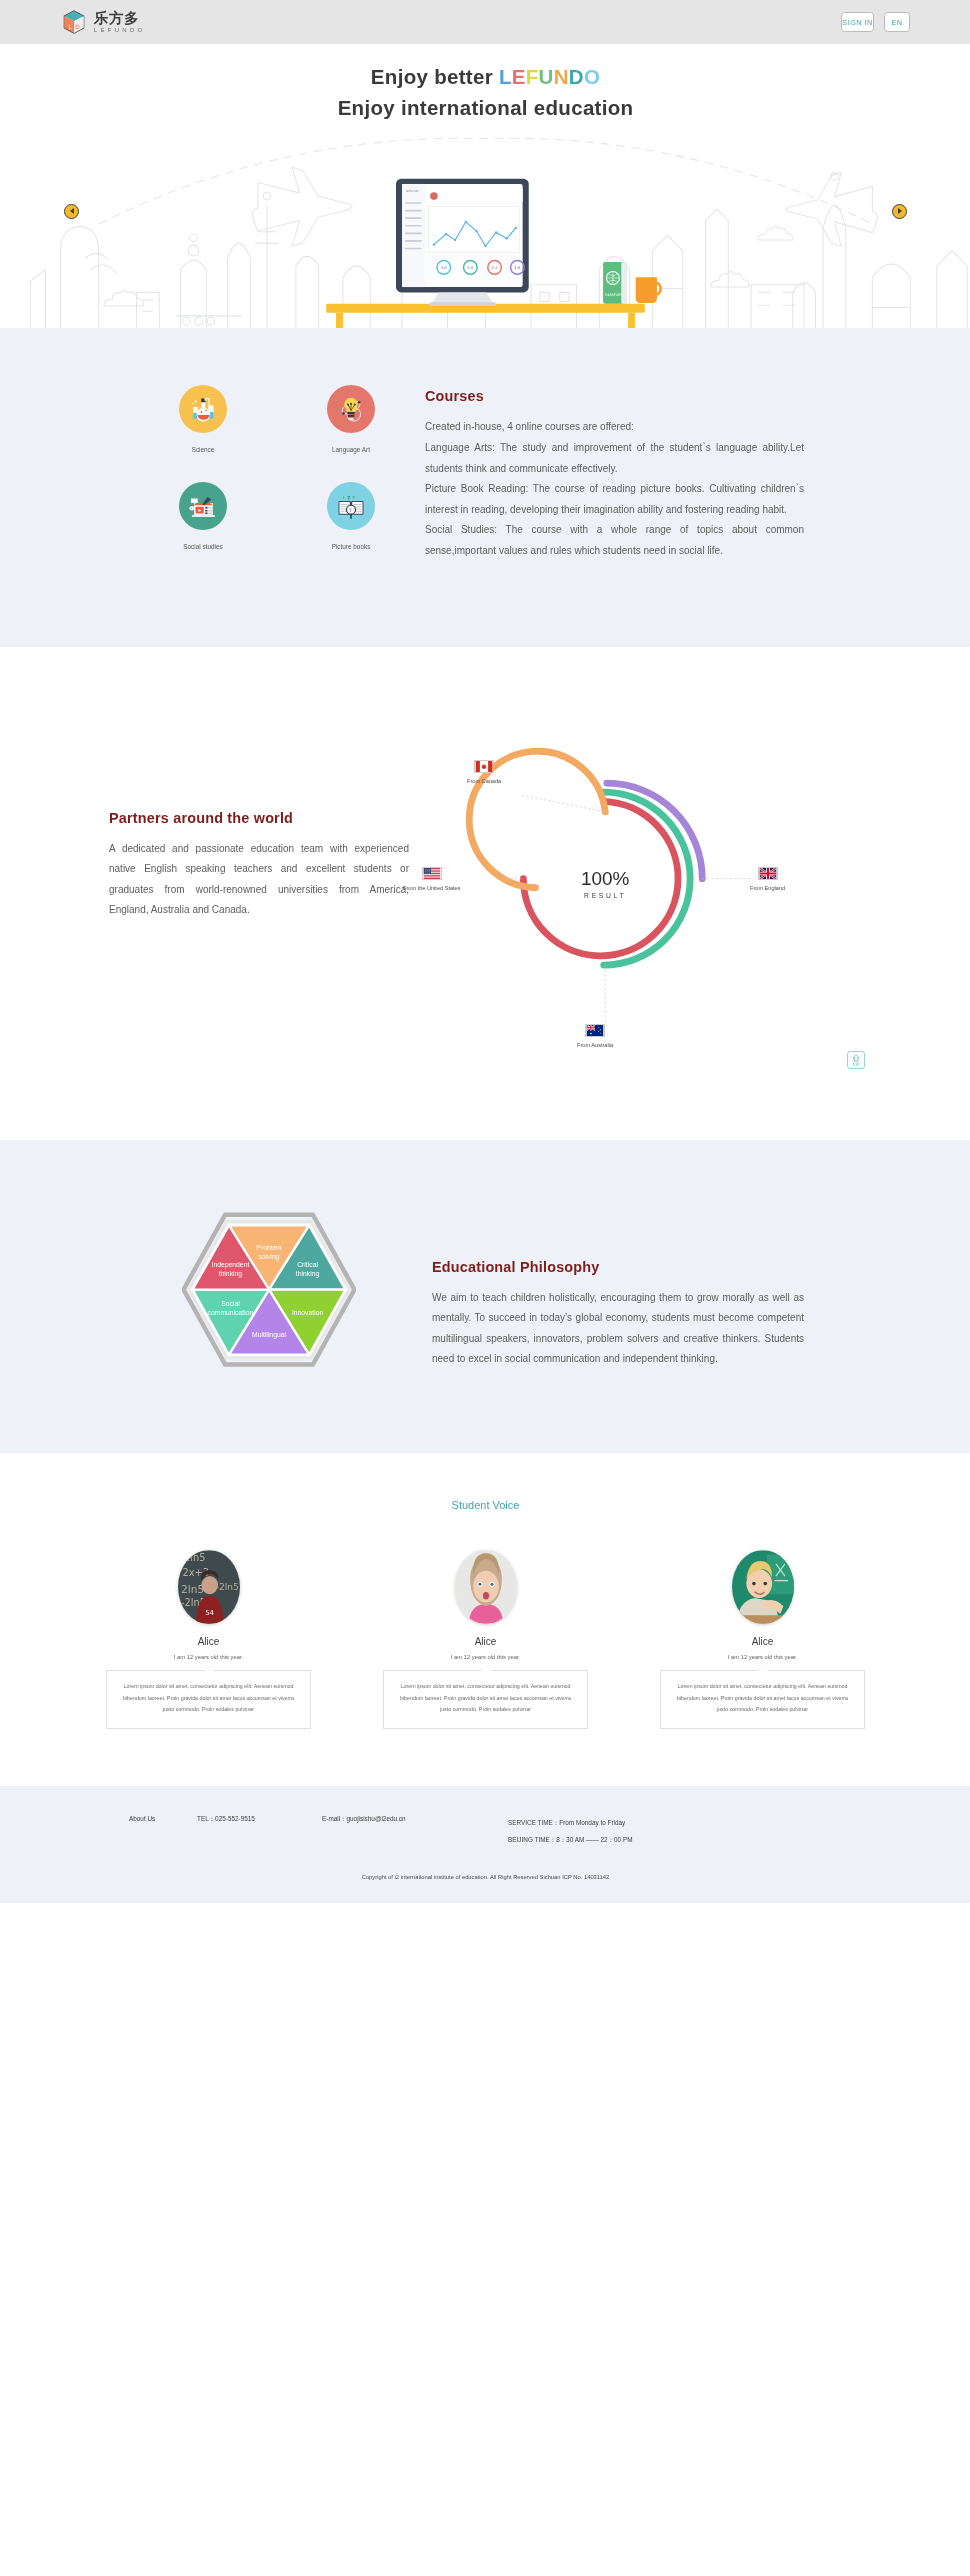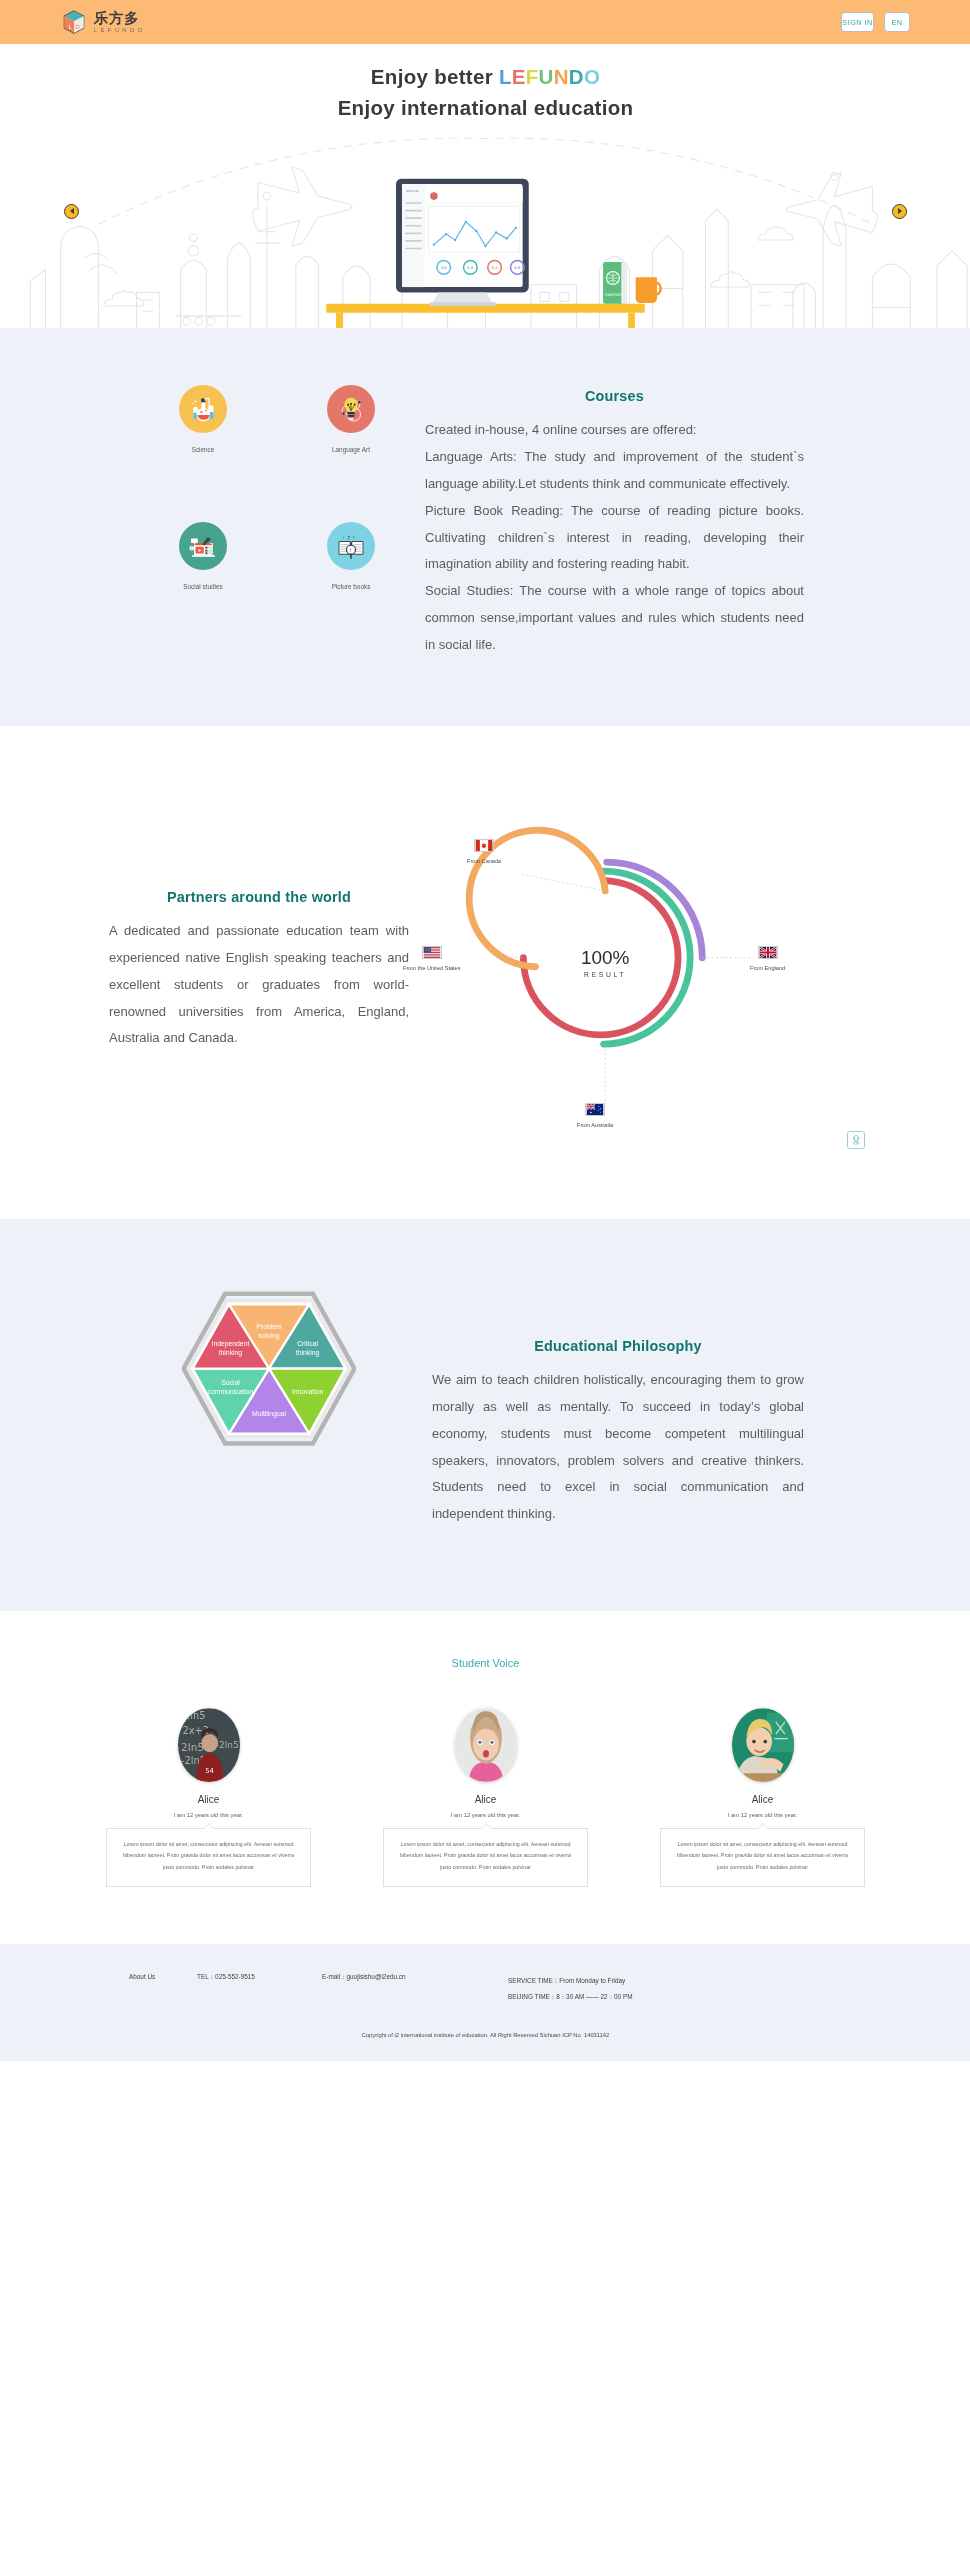--- a/index.html
+++ b/index.html
@@ -7,21 +7,21 @@
     width:971px;
     font-family:"Liberation Sans","DejaVu Sans",sans-serif;
     background:#ffffff;
     color:#4a4a4a;
     -webkit-font-smoothing:antialiased;
   }
 
   
   .header{
     height:44px; display:flex; align-items:center;
-    justify-content:space-between; padding:0 61px; background:#fdba74;
+    justify-content:space-between; padding:0 61px; background:#e5e5e5;
   }
   .logo-wrap{ display:flex; align-items:center; gap:6.8px; }
   .logo-mark{ width:26px; height:26px; position:relative; flex:0 0 auto; }
   .logo-text{ display:flex; flex-direction:column; line-height:1; }
   .logo-cn{ font-size:14.4px; font-weight:bold; color:#3c3c3c; letter-spacing:0.8px;
             font-family:"DejaVu Sans",sans-serif; }
   .logo-en{ font-size:6px; color:#6d6d6d; letter-spacing:3.3px; margin-top:2.3px; }
 
   .header-actions{ display:flex; gap:10px; }
   .hbtn{
@@ -49,25 +49,24 @@
   .arrow.l{ left:64px } .arrow.r{ right:64px }
   .arrow i{ width:0;height:0;border-top:3px solid transparent;border-bottom:3px solid transparent }
   .arrow.l i{ border-right:4.6px solid #3d3d3d }
   .arrow.r i{ border-left:4.6px solid #3d3d3d }
 
   
   .band-grey{ background:#eef2f8; }
   .band-white{ background:#fff; }
   .wrap{ width:759px; margin:0 auto; }
   .sec-title{
-    font-size:14.4px; color:#0f766e; font-weight:bold; letter-spacing:0.2px;
+    font-size:14.4px; color:#7f1d1d; font-weight:bold; letter-spacing:0.2px;
     margin-bottom:13px;
-    text-align:center;
-  }
-  .body-text{ font-size:13px; line-height:2.06; color:#5d5d5d; text-align:justify; }
+  }
+  .body-text{ font-size:10px; line-height:2.06; color:#5d5d5d; text-align:justify; }
 
   
   .courses{ padding:57px 0 68px; display:flex; }
   .course-grid{ width:319px; display:flex; flex-wrap:wrap; padding-left:23px; }
   .course-item{ width:50%; text-align:center; margin-bottom:29px; }
   .course-circle{
     width:48px; height:48px; border-radius:50%; margin:0 auto 13px;
     position:relative; display:flex; align-items:center; justify-content:center;
   }
   .course-label{ font-size:6.4px; color:#5a5a5a; }

